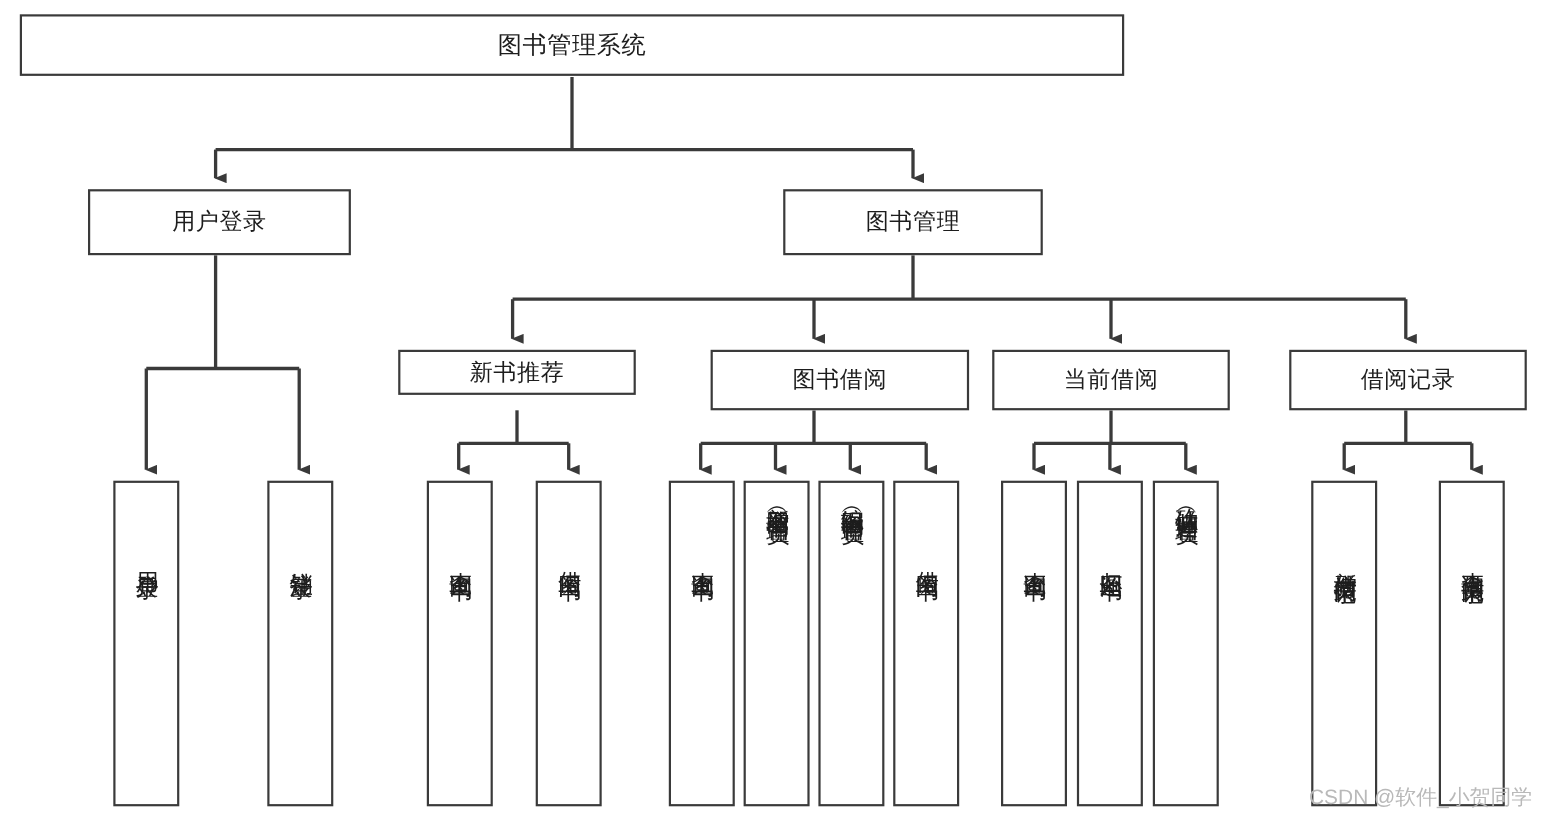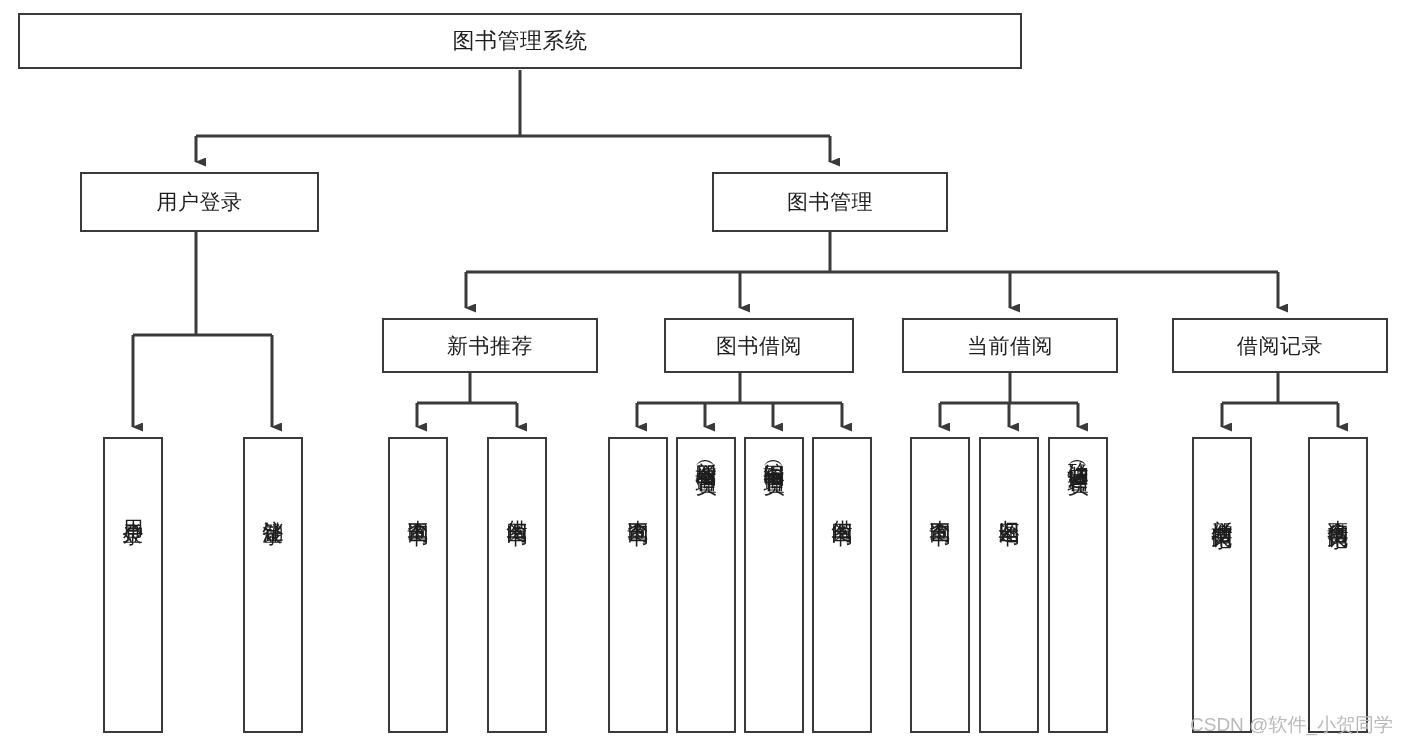--- a/index.html
+++ b/index.html
@@ -138,24 +138,24 @@
     <span class="node-label">图书管理系统</span>
   </div>
 
   <div class="node horiz" style="left:80px; top:172px; width:239px; height:60px;">
     <span class="node-label">用户登录</span>
   </div>
   <div class="node horiz" style="left:712px; top:172px; width:236px; height:60px;">
     <span class="node-label">图书管理</span>
   </div>
 
-  <div class="node horiz" style="left:382px; top:318px; width:216px; height:55px;align-items:center;">
+  <div class="node horiz" style="left:362px; top:318px; width:216px; height:41px;align-items:center;">
     <span class="node-label">新书推荐</span>
   </div>
-  <div class="node horiz" style="left:664px; top:318px; width:190px; height:55px;">
+  <div class="node horiz" style="left:646px; top:318px; width:235px; height:55px;">
     <span class="node-label">图书借阅</span>
   </div>
   <div class="node horiz" style="left:1172px; top:318px; width:216px; height:55px;">
     <span class="node-label">借阅记录</span>
   </div>
   <div class="node horiz" style="left:902px; top:318px; width:216px; height:55px;">
     <span class="node-label">当前借阅</span>
   </div>
 
   <div class="node vert mid" style="left:103px; top:437px; width:60px; height:296px;">

